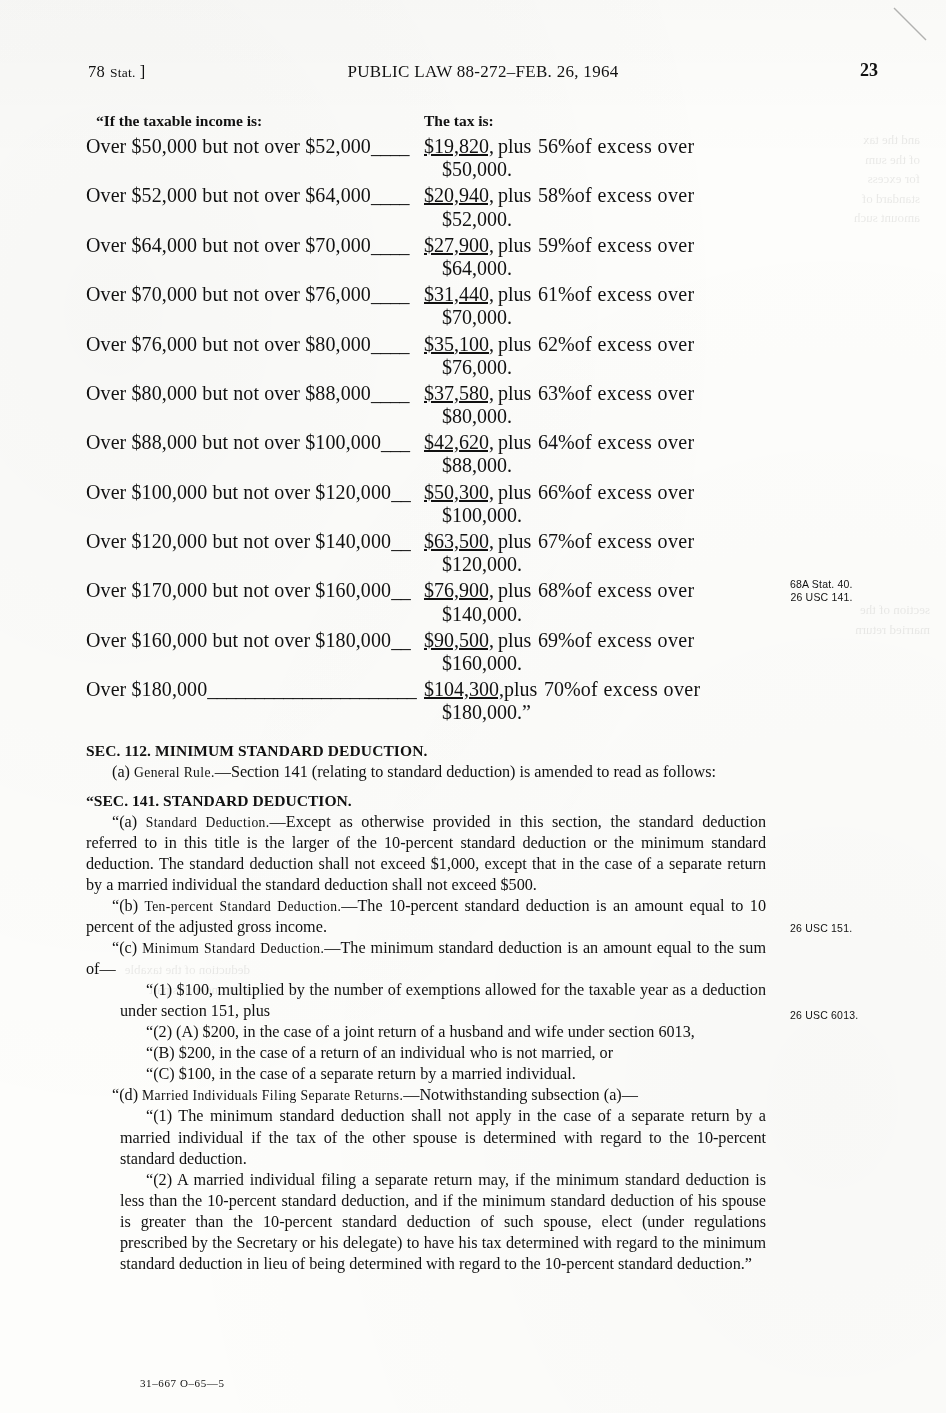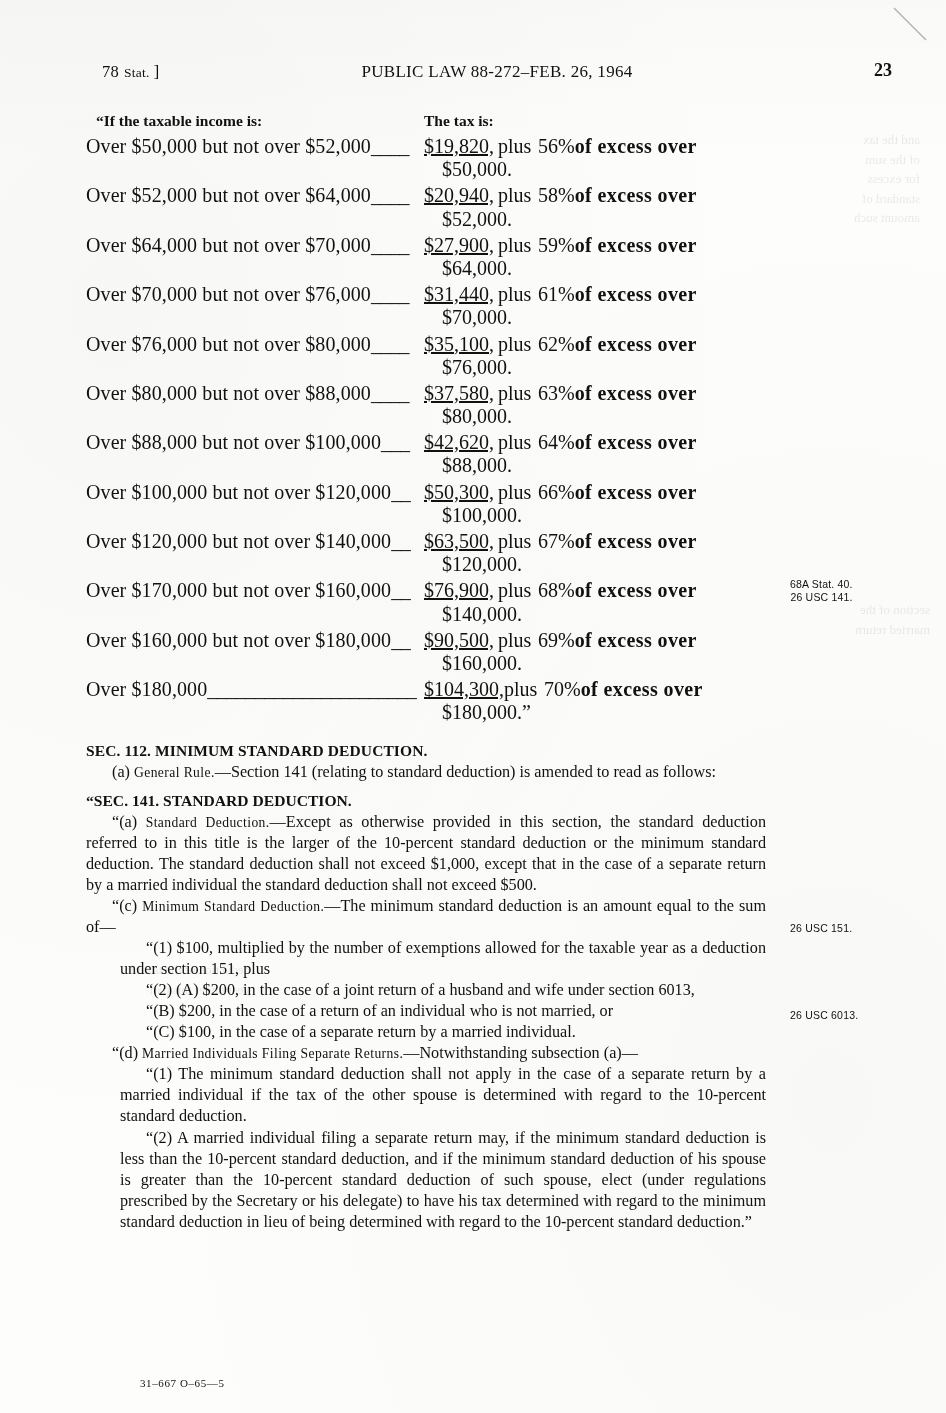--- a/index.html
+++ b/index.html
@@ -38,21 +38,21 @@
     top: 6px; right: 16px;
     width: 40px; height: 40px;
     pointer-events: none;
     opacity: .5;
   }
 
   
   .header {
     position: absolute;
     top: 62px;
-    left: 102px;
+    left: 88px;
     width: 790px;
     height: 22px;
   }
   .hdr-left {
     position: absolute;
     left: 0; top: 0;
     font-size: 16.5px;
     letter-spacing: .2px;
   }
   .smallcaps {
@@ -110,21 +110,21 @@
   }
   td.tax {
     width: 342px;
     white-space: nowrap;
   }
   .tax-line1 { display: block; }
   .tax-line2 { display: block; padding-left: 18px; }
   .tax-amt { display: inline-block; min-width: 74px; text-decoration: underline; }
   .tax-plus { display: inline-block; min-width: 40px; }
   .tax-pct { display: inline-block; min-width: 36px; text-align: left; }
-  .tax-rest { letter-spacing: .4px; font-weight: bold; }
+  .tax-rest { letter-spacing: .4px; }
   .dots { letter-spacing: -0.5px; }
 
   
   .sec-head {
     font-size: 15.5px;
     font-weight: bold;
     margin: 14px 0 2px 0;
     letter-spacing: .1px;
   }
   p.para {
@@ -317,20 +317,23 @@
     <p class="para indent">
       <span>(a) </span><span class="sc">General Rule.</span><span>—Section 141 (relating to standard deduction) is amended to read as follows:</span>
     </p>
 
     <div class="quote-head">“SEC. 141. STANDARD DEDUCTION.</div>
 
     <p class="para indent">
       <span>“(a) </span><span class="sc">Standard Deduction.</span><span>—Except as otherwise provided in this section, the standard deduction referred to in this title is the larger of the 10-percent standard deduction or the minimum standard deduction.  The standard deduction shall not exceed $1,000, except that in the case of a separate return by a married individual the standard deduction shall not exceed $500.</span>
     </p>
 
+    <p class="para indent">
+      <span>“(b) </span><span class="sc">Ten-percent Standard Deduction.</span><span>—The 10-percent standard deduction is an amount equal to 10 percent of the adjusted gross income.</span>
+    </p>
 
     <p class="para indent">
       <span>“(c) </span><span class="sc">Minimum Standard Deduction.</span><span>—The minimum standard deduction is an amount equal to the sum of—</span>
     </p>
 
     <p class="para indent2">“(1) $100, multiplied by the number of exemptions allowed for the taxable year as a deduction under section 151, plus</p>
     <p class="para indent2">“(2) (A) $200, in the case of a joint return of a husband and wife under section 6013,</p>
     <p class="para indent2">“(B) $200, in the case of a return of an individual who is not married, or</p>
     <p class="para indent2">“(C) $100, in the case of a separate return by a married individual.</p>
 

